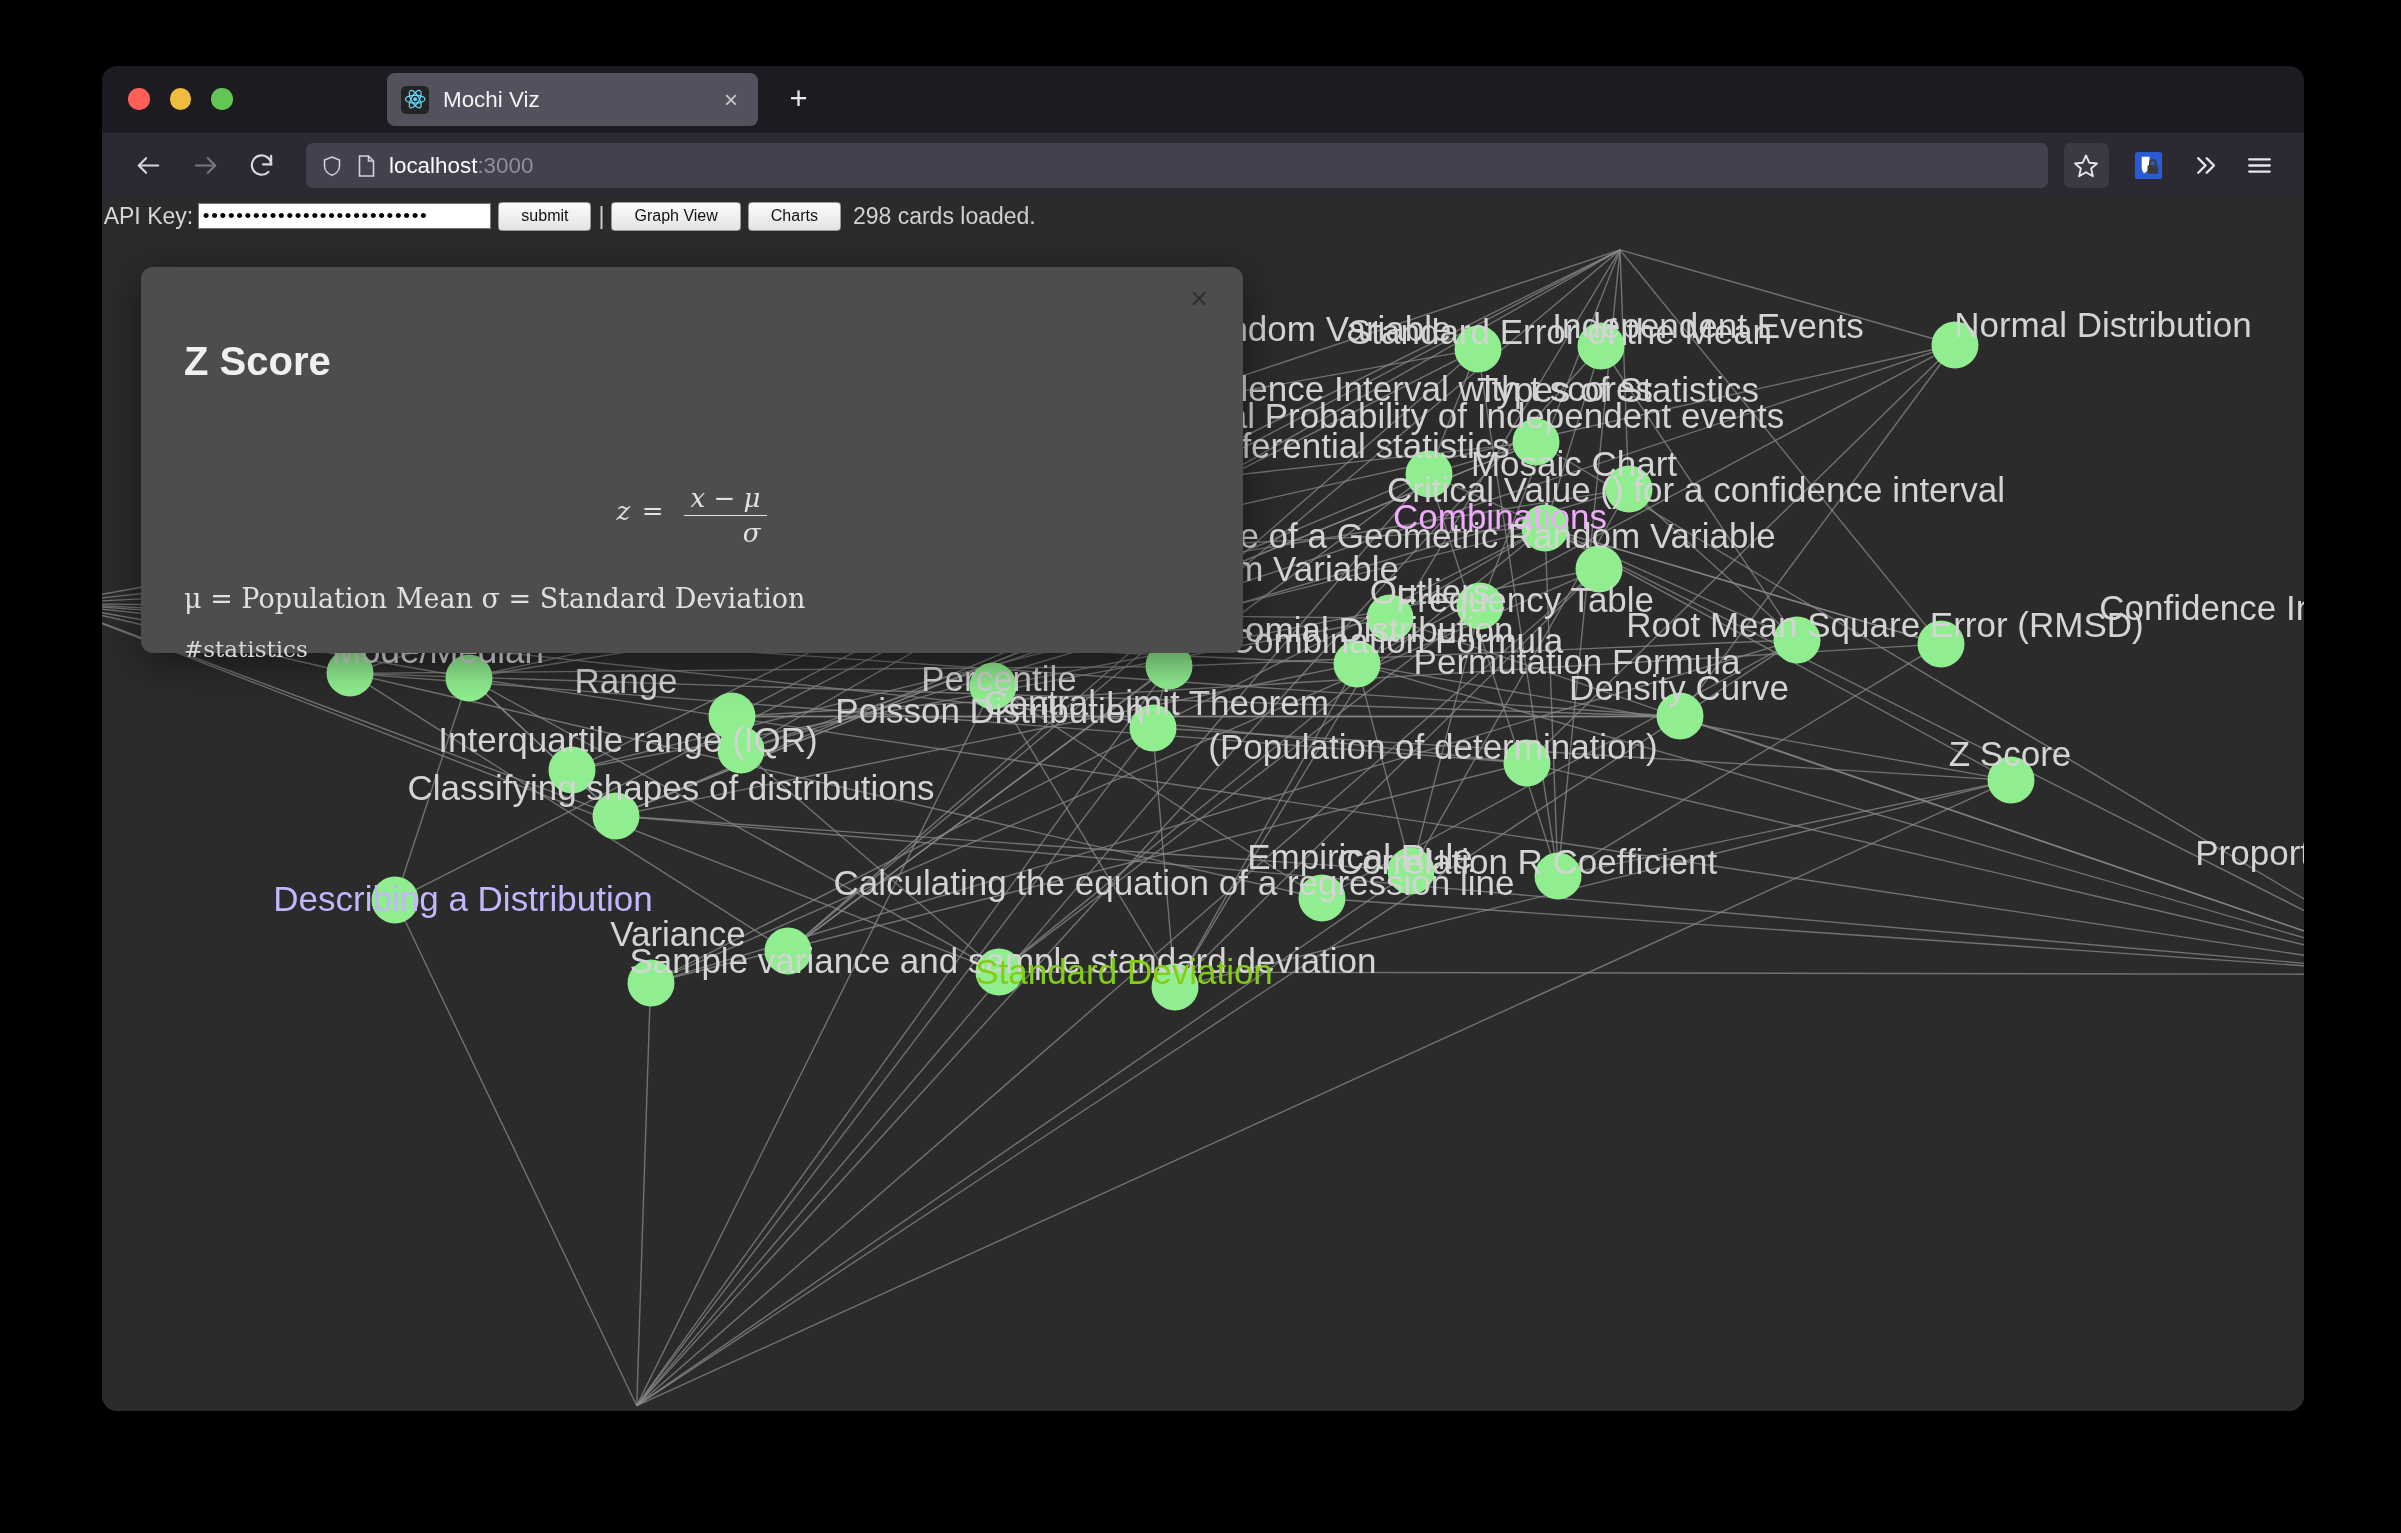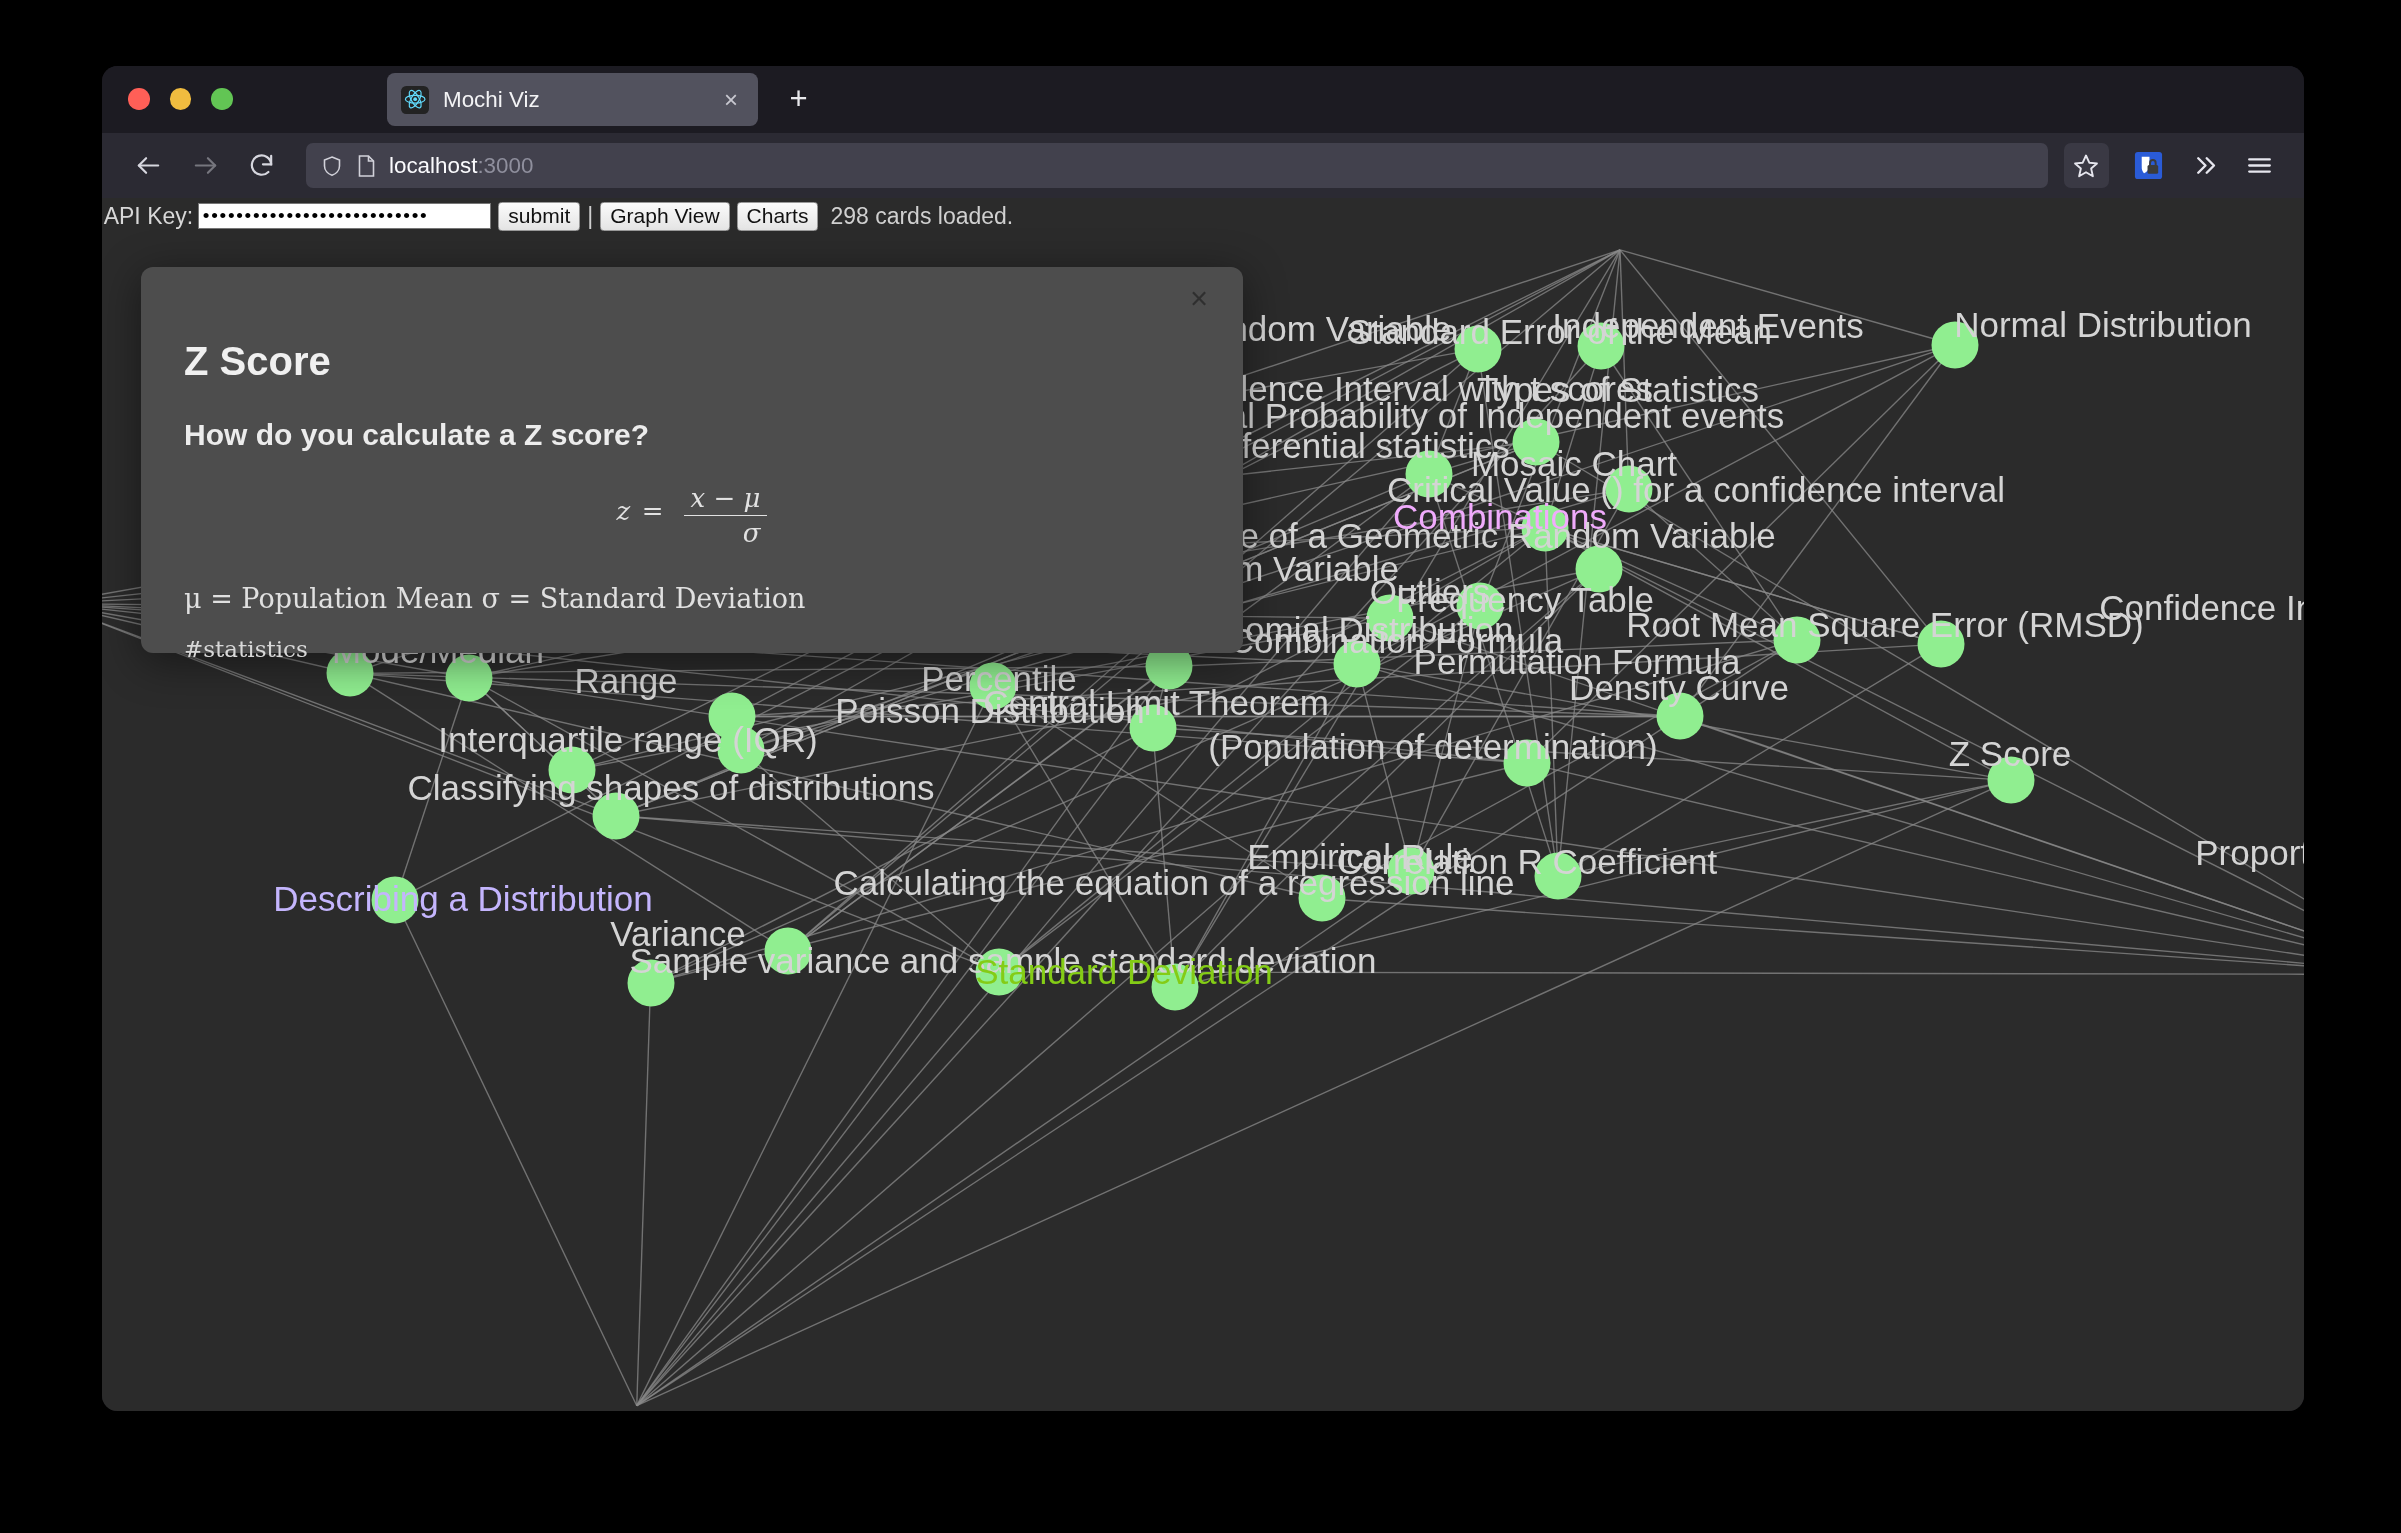--- a/index.html
+++ b/index.html
@@ -185,26 +185,26 @@
     border: 0.9px solid #767676;
     background: #fff;
     color: #000;
     padding: 0 3.5px;
     box-sizing: border-box;
     font-family: "Liberation Sans", sans-serif;
   }
   .tb-button {
     margin-left: 7px;
     height: 29px;
-    font-size: 21px;
+    font-size: 16px;
     background: linear-gradient(#fbfbfb,#e4e4e4);
     border: 0.9px solid #999;
     border-radius: 3.5px;
     color: #111;
-    padding: 0 9px;
+    padding: 0 22px;
     cursor: pointer;
     font-family: "Liberation Sans", sans-serif;
   }
   #toolbar-separator { margin: 0 7px; color: #cfcfcf; }
   #cards-status { margin-left: 12px; color: #d0d0d0; font-size: 23px; }
 
   
   #graph-canvas {
     position: absolute;
     inset: 0;
@@ -590,21 +590,20 @@
       <button class="tb-button">submit</button>
       <span id="toolbar-separator">|</span>
       <button class="tb-button" style="margin-left:0">Graph View</button>
       <button class="tb-button">Charts</button>
       <span id="cards-status">298 cards loaded.</span>
     </div>
 
     <div id="card-modal">
       <div id="modal-close">×</div>
       <div id="modal-title">Z Score</div>
-      <div id="modal-question">How do you calculate a Z score?</div>
       <div id="modal-formula">
         <span class="mvar">z</span>
         <span class="mvar" style="font-style:normal;margin:0 7px">=</span>
         <span class="mfrac">
           <span class="num mvar">x − μ</span>
           <span class="den mvar">σ</span>
         </span>
       </div>
       <div id="modal-legend">μ = Population Mean σ = Standard Deviation</div>
       <div id="modal-tags">#statistics</div>

